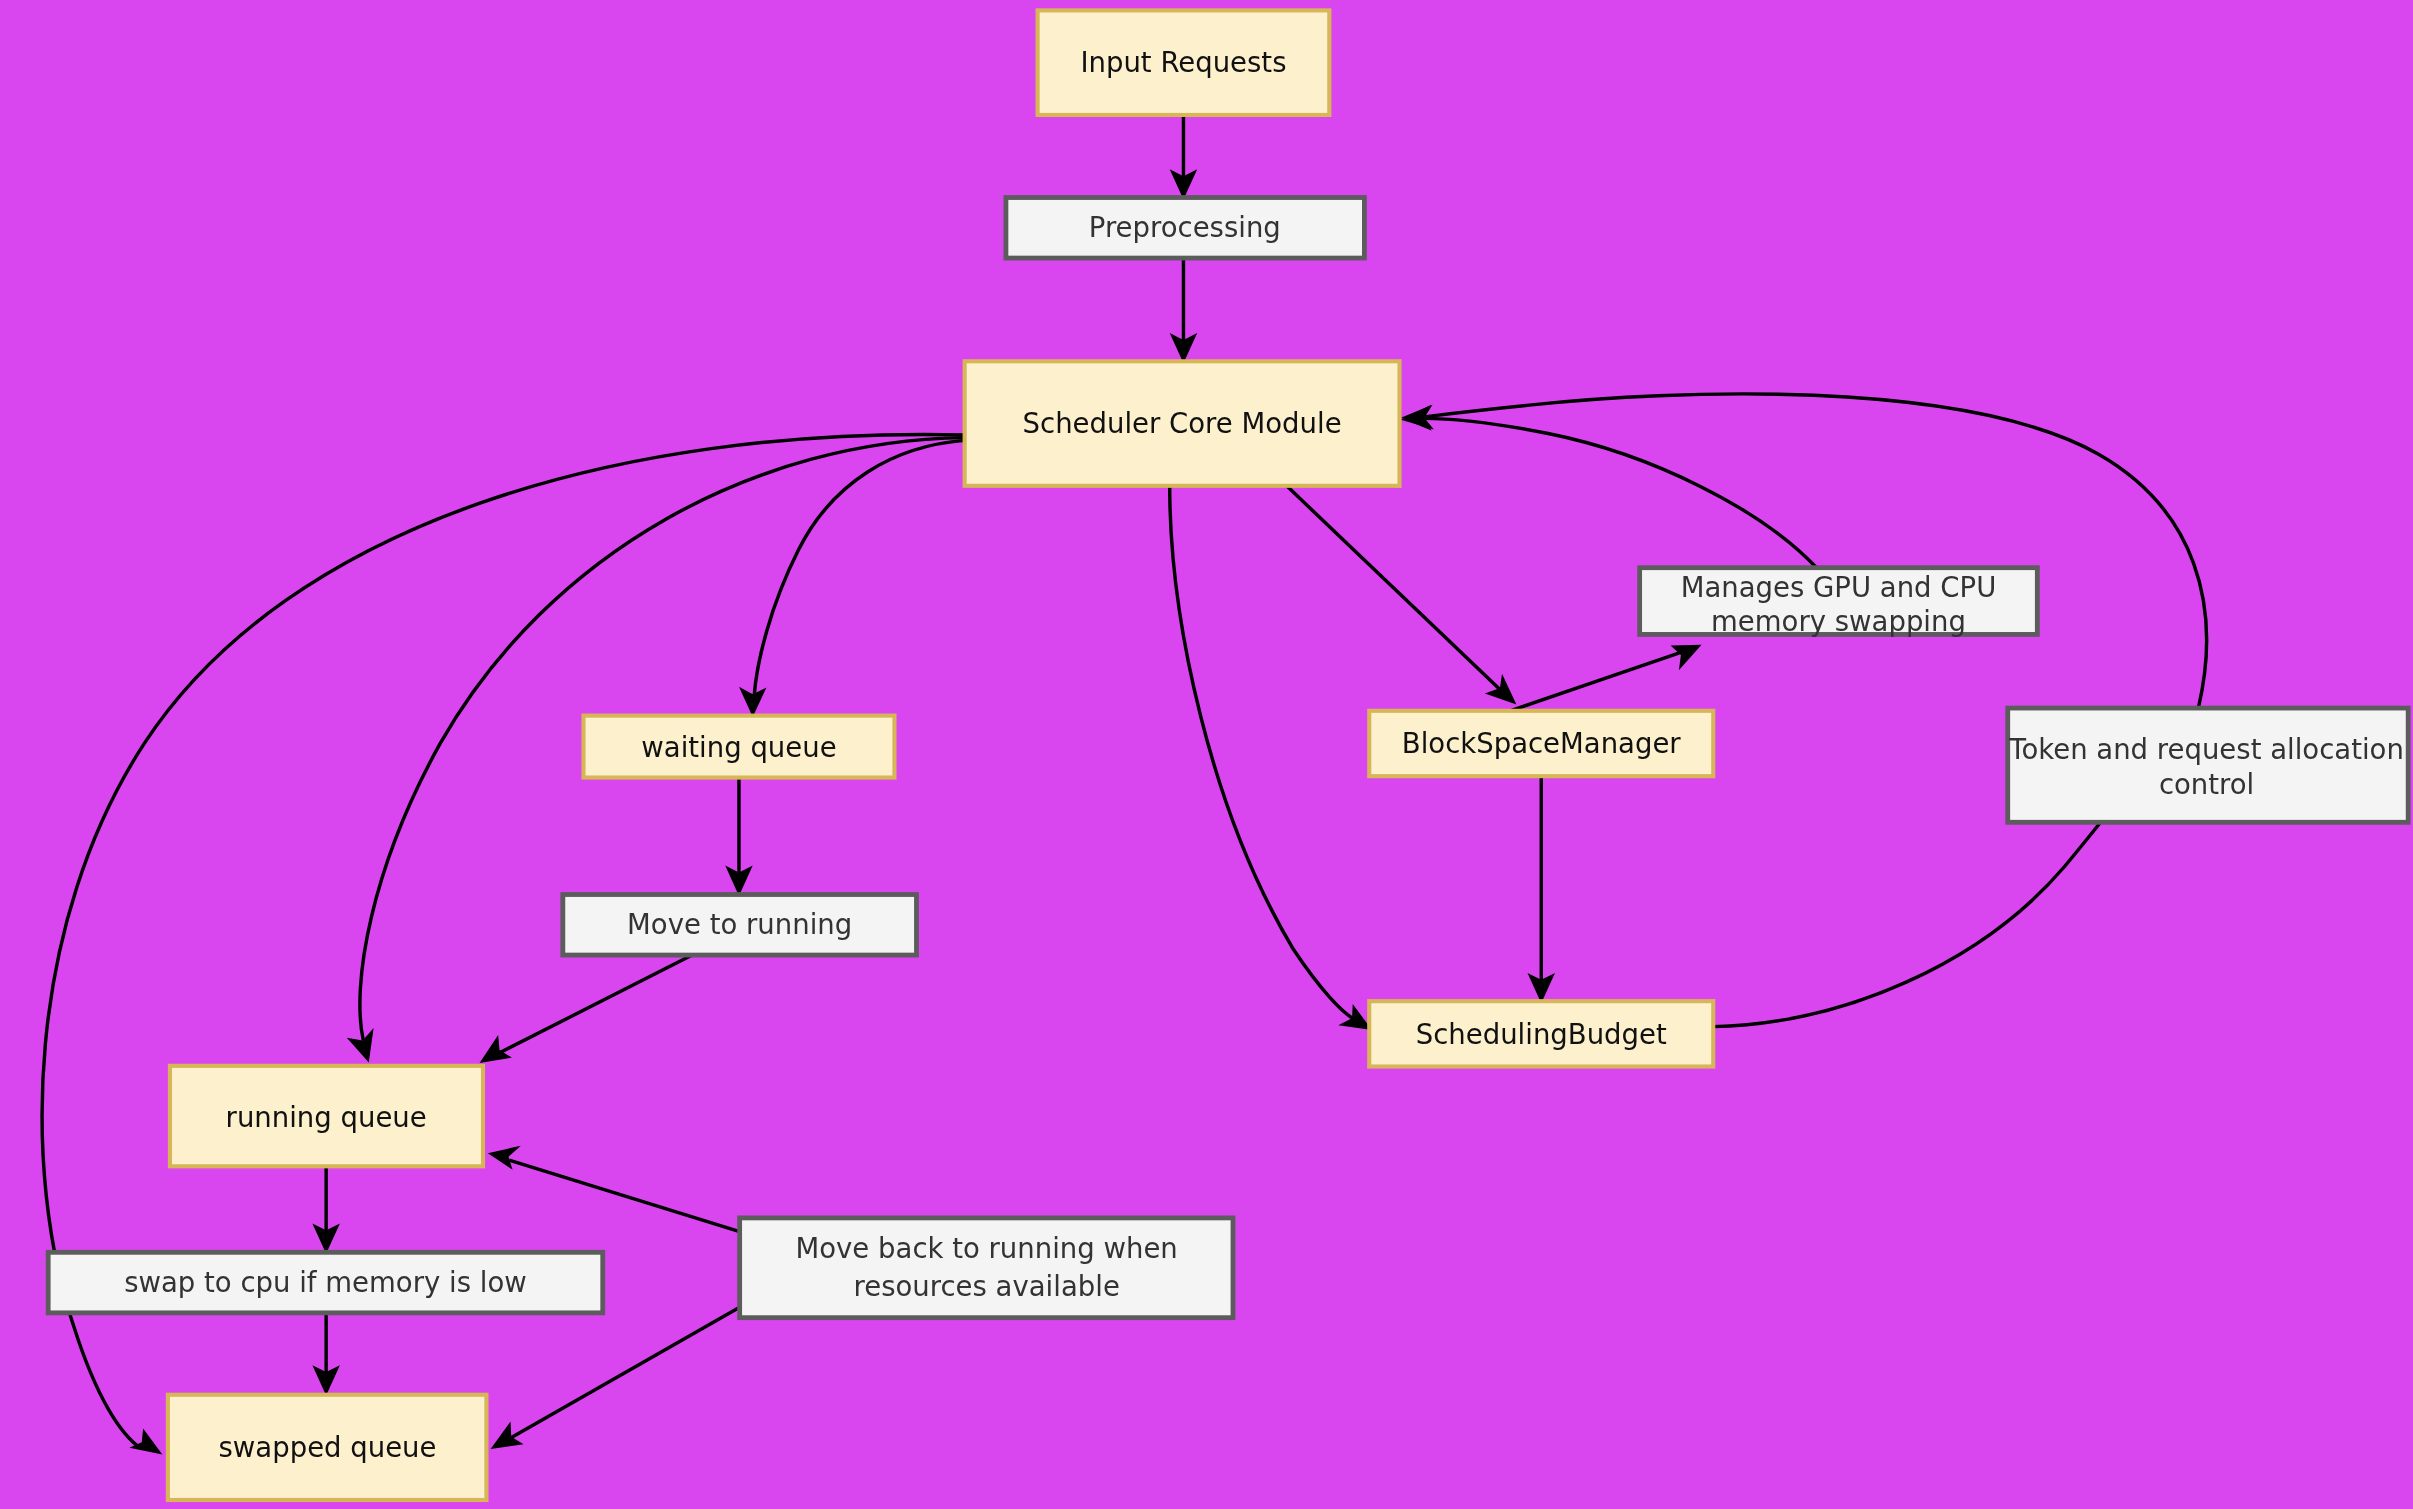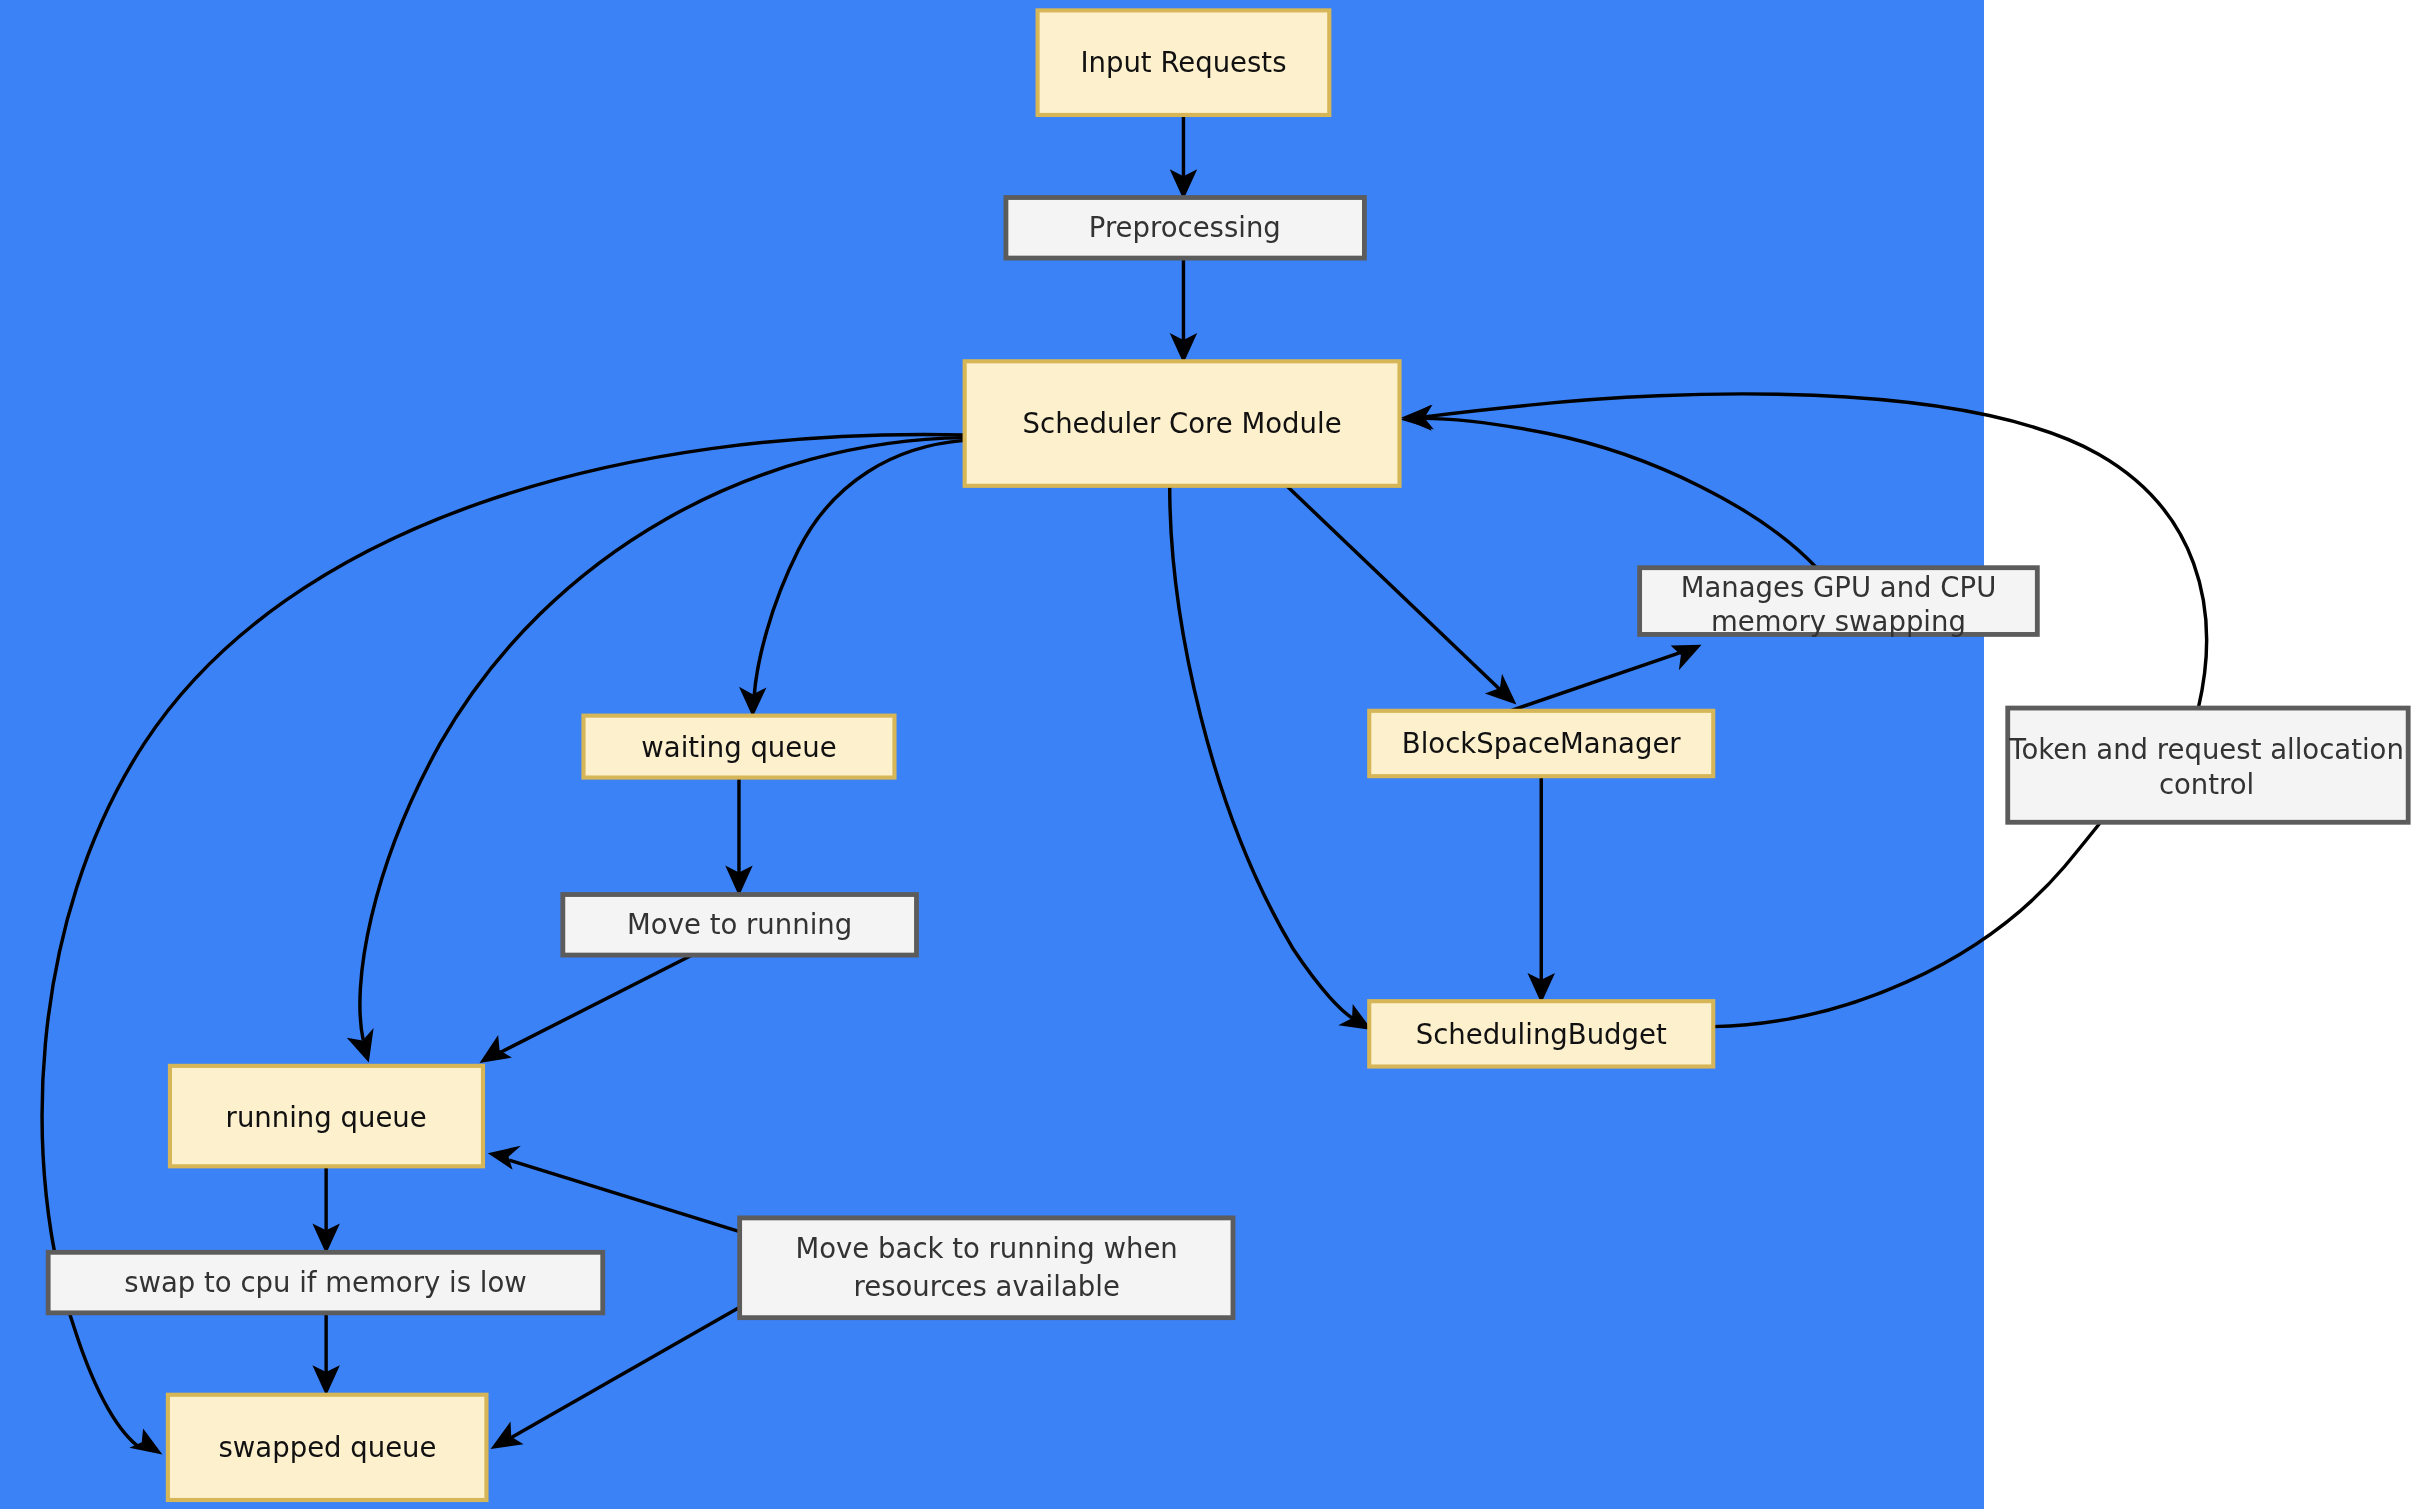--- a/index.html
+++ b/index.html
@@ -8,23 +8,23 @@
     background: #ffffff;
   }
   body {
     width: 2413px;
     height: 1509px;
     font-family: "DejaVu Sans", sans-serif;
     overflow: hidden;
   }
   #diagram-root {
     position: relative;
-    width: 1984px;
+    width: 2413px;
     height: 1509px;
-    background: #3b82f6;
+    background: #d946ef;
   }
   svg#flowchart {
     display: block;
     width: 2413px;
     height: 1509px;
   }
   .node-rect-yellow {
     fill: #fdf0cd;
     stroke: #d6b656;
     stroke-width: 6;

